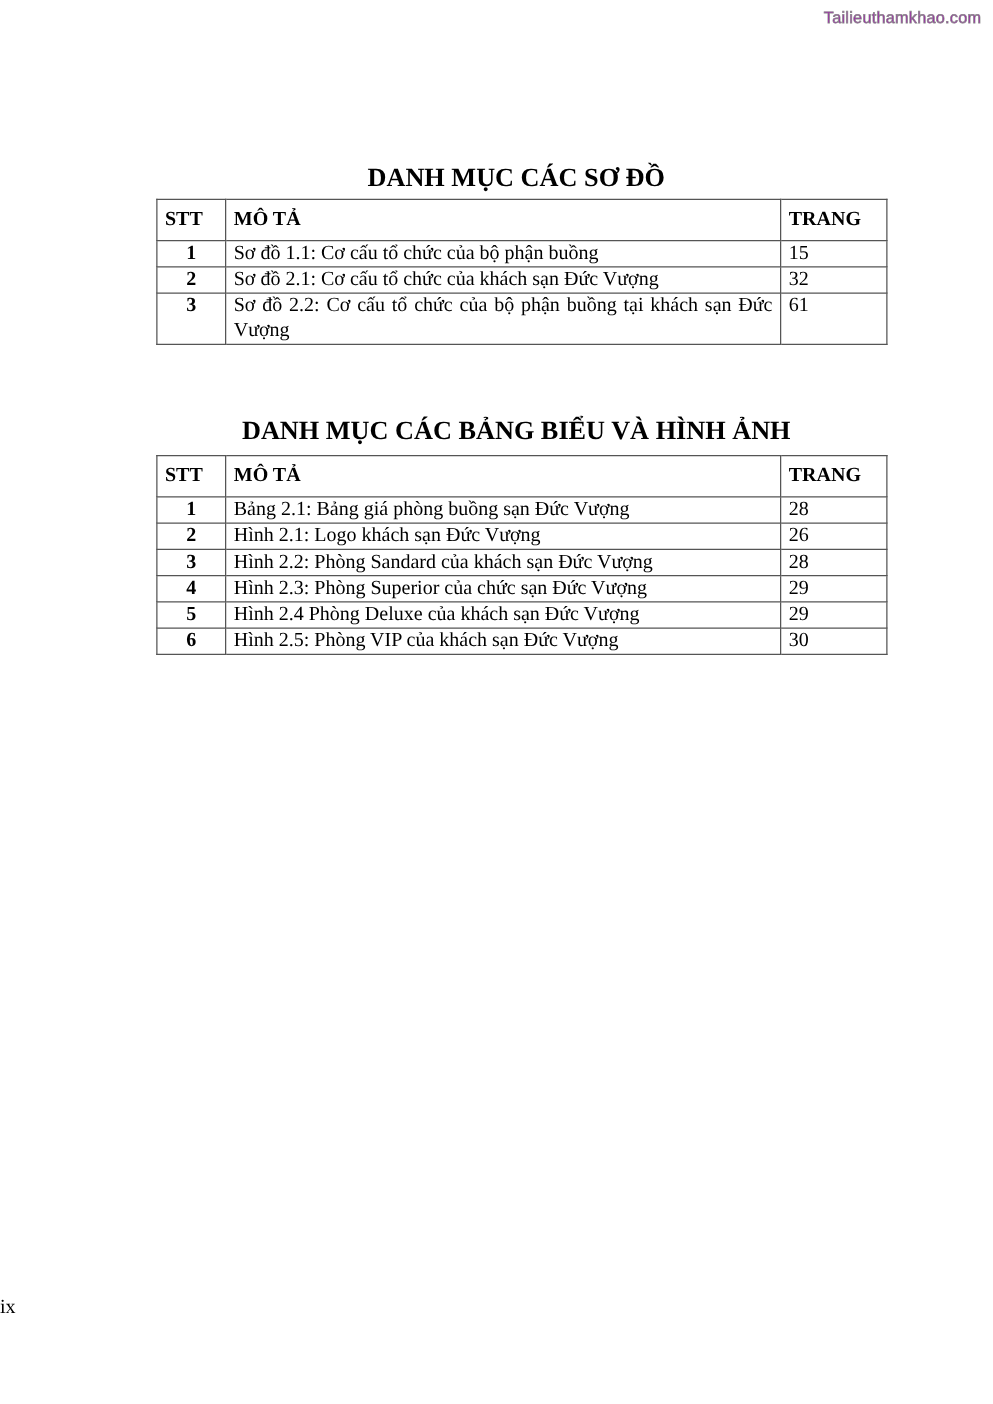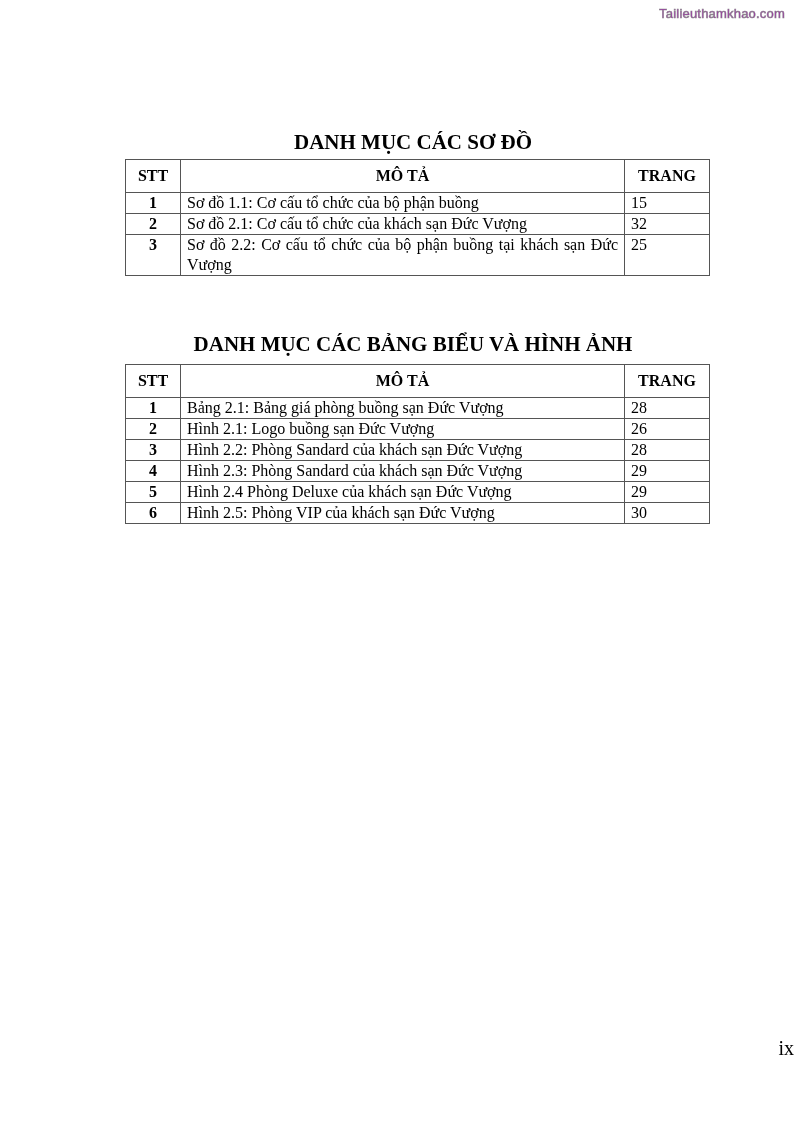--- a/index.html
+++ b/index.html
@@ -4,25 +4,25 @@
 <style>
   html, body { margin: 0; padding: 0; background: #ffffff; }
   body { width: 794px; height: 1123px; position: relative; overflow: hidden;
          font-family: "Liberation Serif", serif; color: #000; }
   .watermark { position: absolute; top: 6px; right: 9px; font-family: "Liberation Sans", sans-serif;
                font-size: 13px; color: #a21caf; -webkit-text-stroke: 0.6px #8a8a8a; letter-spacing: 0.2px; }
   .title { position: absolute; left: 0; width: 100%; text-align: center; font-weight: bold;
            font-size: 21px; margin: 16px; }
   table { position: absolute; left: 125px; width: 585px; border-collapse: collapse; font-size: 16px; }
   td, th { border: 1px solid #555; padding: 0 6px; line-height: 20px; vertical-align: top; }
-  th { font-weight: bold; text-align: center; height: 32px; vertical-align: middle; font-size: 16px; }
+  th { font-weight: bold; text-align: left; height: 32px; vertical-align: middle; font-size: 16px; }
   td.stt { font-weight: bold; text-align: center; width: 42px; }
   td.desc { text-align: justify; }
   td.page { width: 72px; }
-  .pagenum { position: absolute; top: 1037px; left: 0; width: 100%; text-align: right; font-size: 20px; }
+  .pagenum { position: absolute; top: 1037px; left: 0; width: 100%; text-align: left; font-size: 16px; }
 </style>
 </head>
 <body>
 
 <div class="watermark">Tailieuthamkhao.com</div>
 
 <h1 class="title" style="top:114px;">DANH MỤC CÁC SƠ ĐỒ</h1>
 
 <table style="top:159px;">
   <tbody>
@@ -37,52 +37,52 @@
     <td class="page">15</td>
   </tr>
   <tr>
     <td class="stt">2</td>
     <td class="desc">Sơ đồ 2.1: Cơ cấu tổ chức của khách sạn Đức Vượng</td>
     <td class="page">32</td>
   </tr>
   <tr>
     <td class="stt">3</td>
     <td class="desc">Sơ đồ 2.2: Cơ cấu tổ chức của bộ phận buồng tại khách sạn Đức Vượng</td>
-    <td class="page">25</td>
+    <td class="page">61</td>
   </tr>
 </tbody>
   </table>
 
 <h1 class="title" style="top:316px;">DANH MỤC CÁC BẢNG BIỂU VÀ HÌNH ẢNH</h1>
 
 <table style="top:364px;">
   <tbody>
       <tr>
     <th>STT</th>
     <th>MÔ TẢ</th>
     <th>TRANG</th>
   </tr>
   <tr>
     <td class="stt">1</td>
     <td class="desc">Bảng 2.1: Bảng giá phòng buồng sạn Đức Vượng</td>
     <td class="page">28</td>
   </tr>
   <tr>
     <td class="stt">2</td>
-    <td class="desc">Hình 2.1: Logo buồng sạn Đức Vượng</td>
+    <td class="desc">Hình 2.1: Logo khách sạn Đức Vượng</td>
     <td class="page">26</td>
   </tr>
   <tr>
     <td class="stt">3</td>
     <td class="desc">Hình 2.2: Phòng Sandard của khách sạn Đức Vượng</td>
     <td class="page">28</td>
   </tr>
   <tr>
     <td class="stt">4</td>
-    <td class="desc">Hình 2.3: Phòng Sandard của khách sạn Đức Vượng</td>
+    <td class="desc">Hình 2.3: Phòng Superior của chức sạn Đức Vượng</td>
     <td class="page">29</td>
   </tr>
   <tr>
     <td class="stt">5</td>
     <td class="desc">Hình 2.4 Phòng Deluxe của khách sạn Đức Vượng</td>
     <td class="page">29</td>
   </tr>
   <tr>
     <td class="stt">6</td>
     <td class="desc">Hình 2.5: Phòng VIP của khách sạn Đức Vượng</td>

